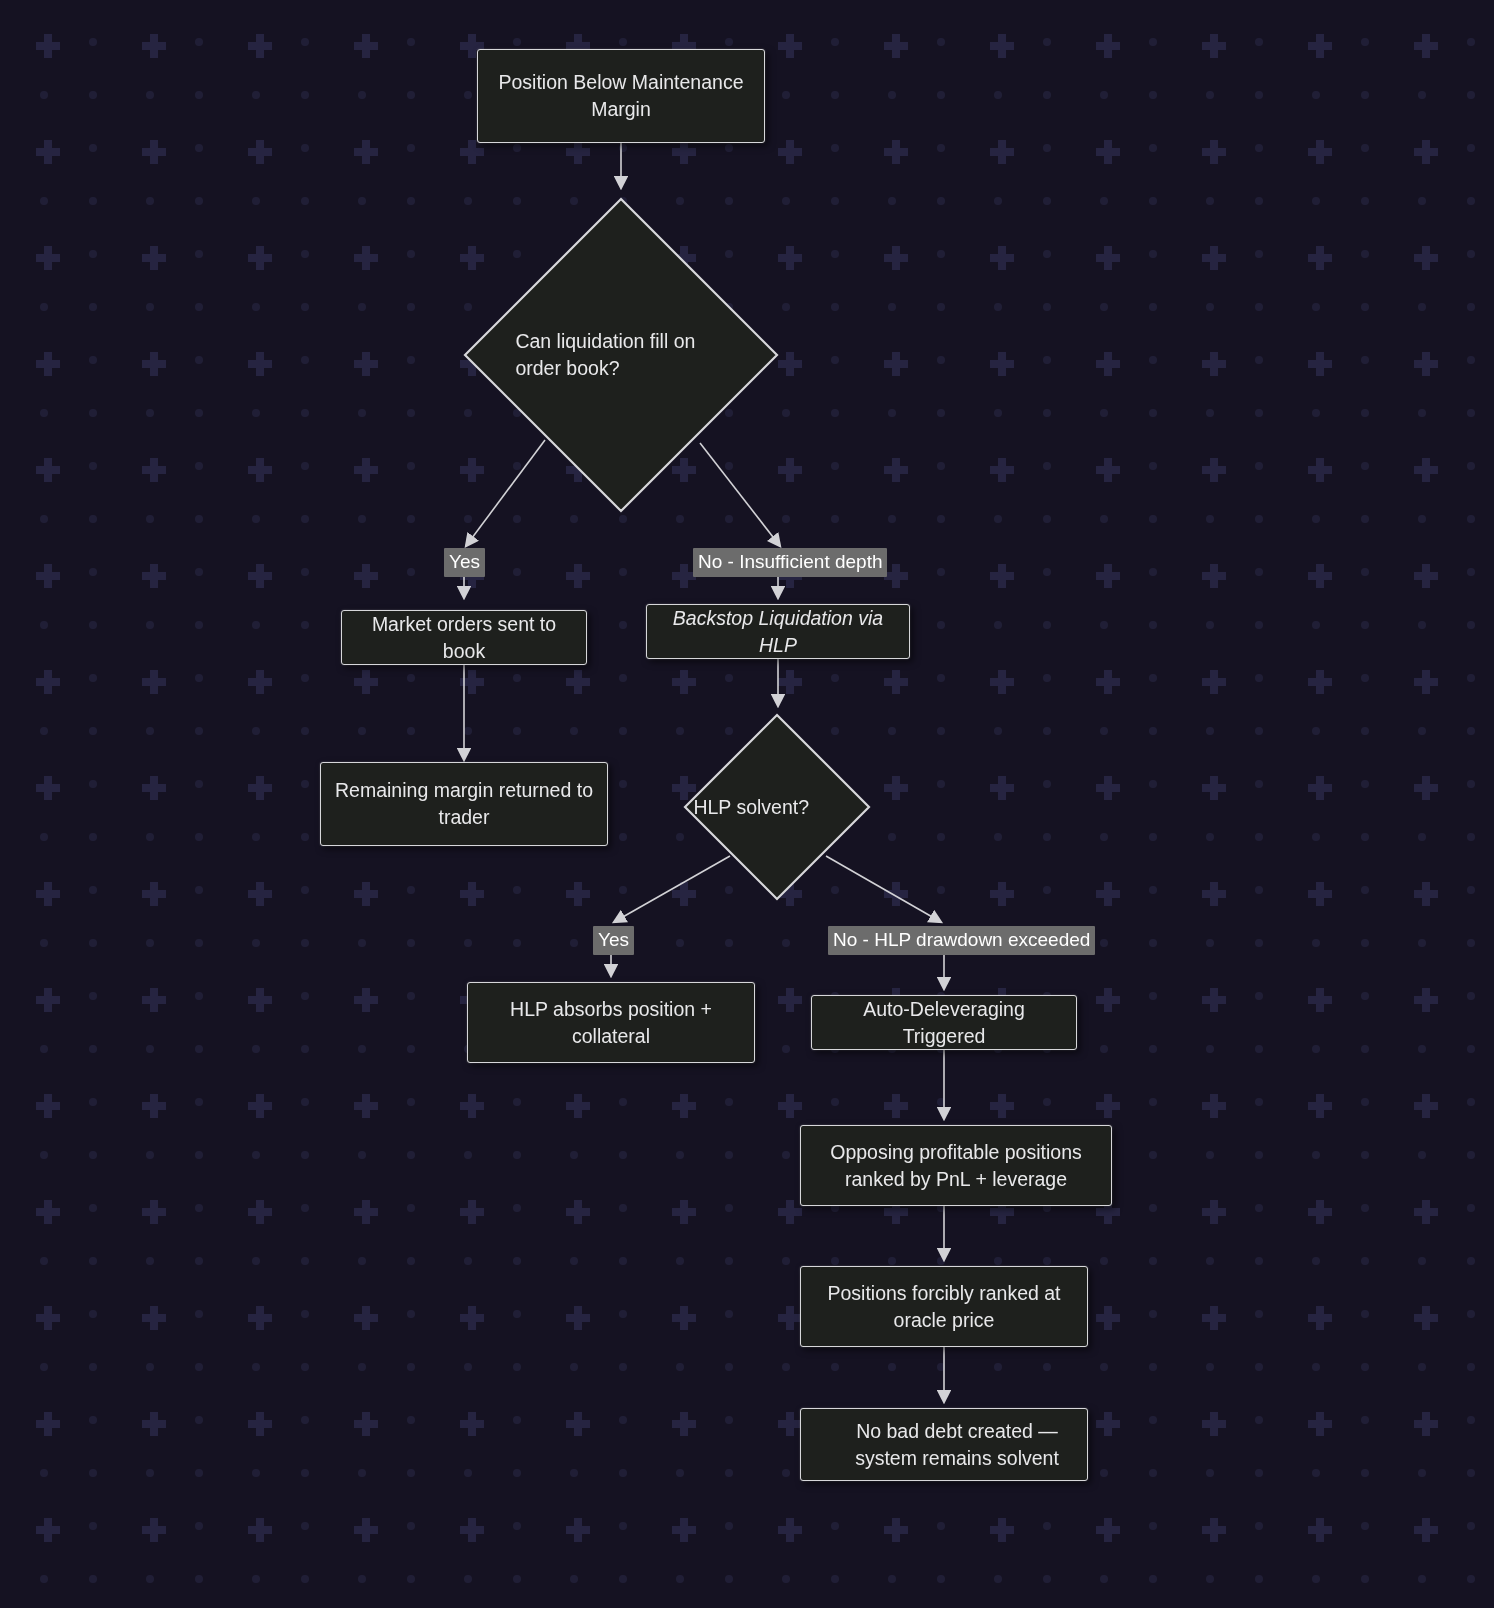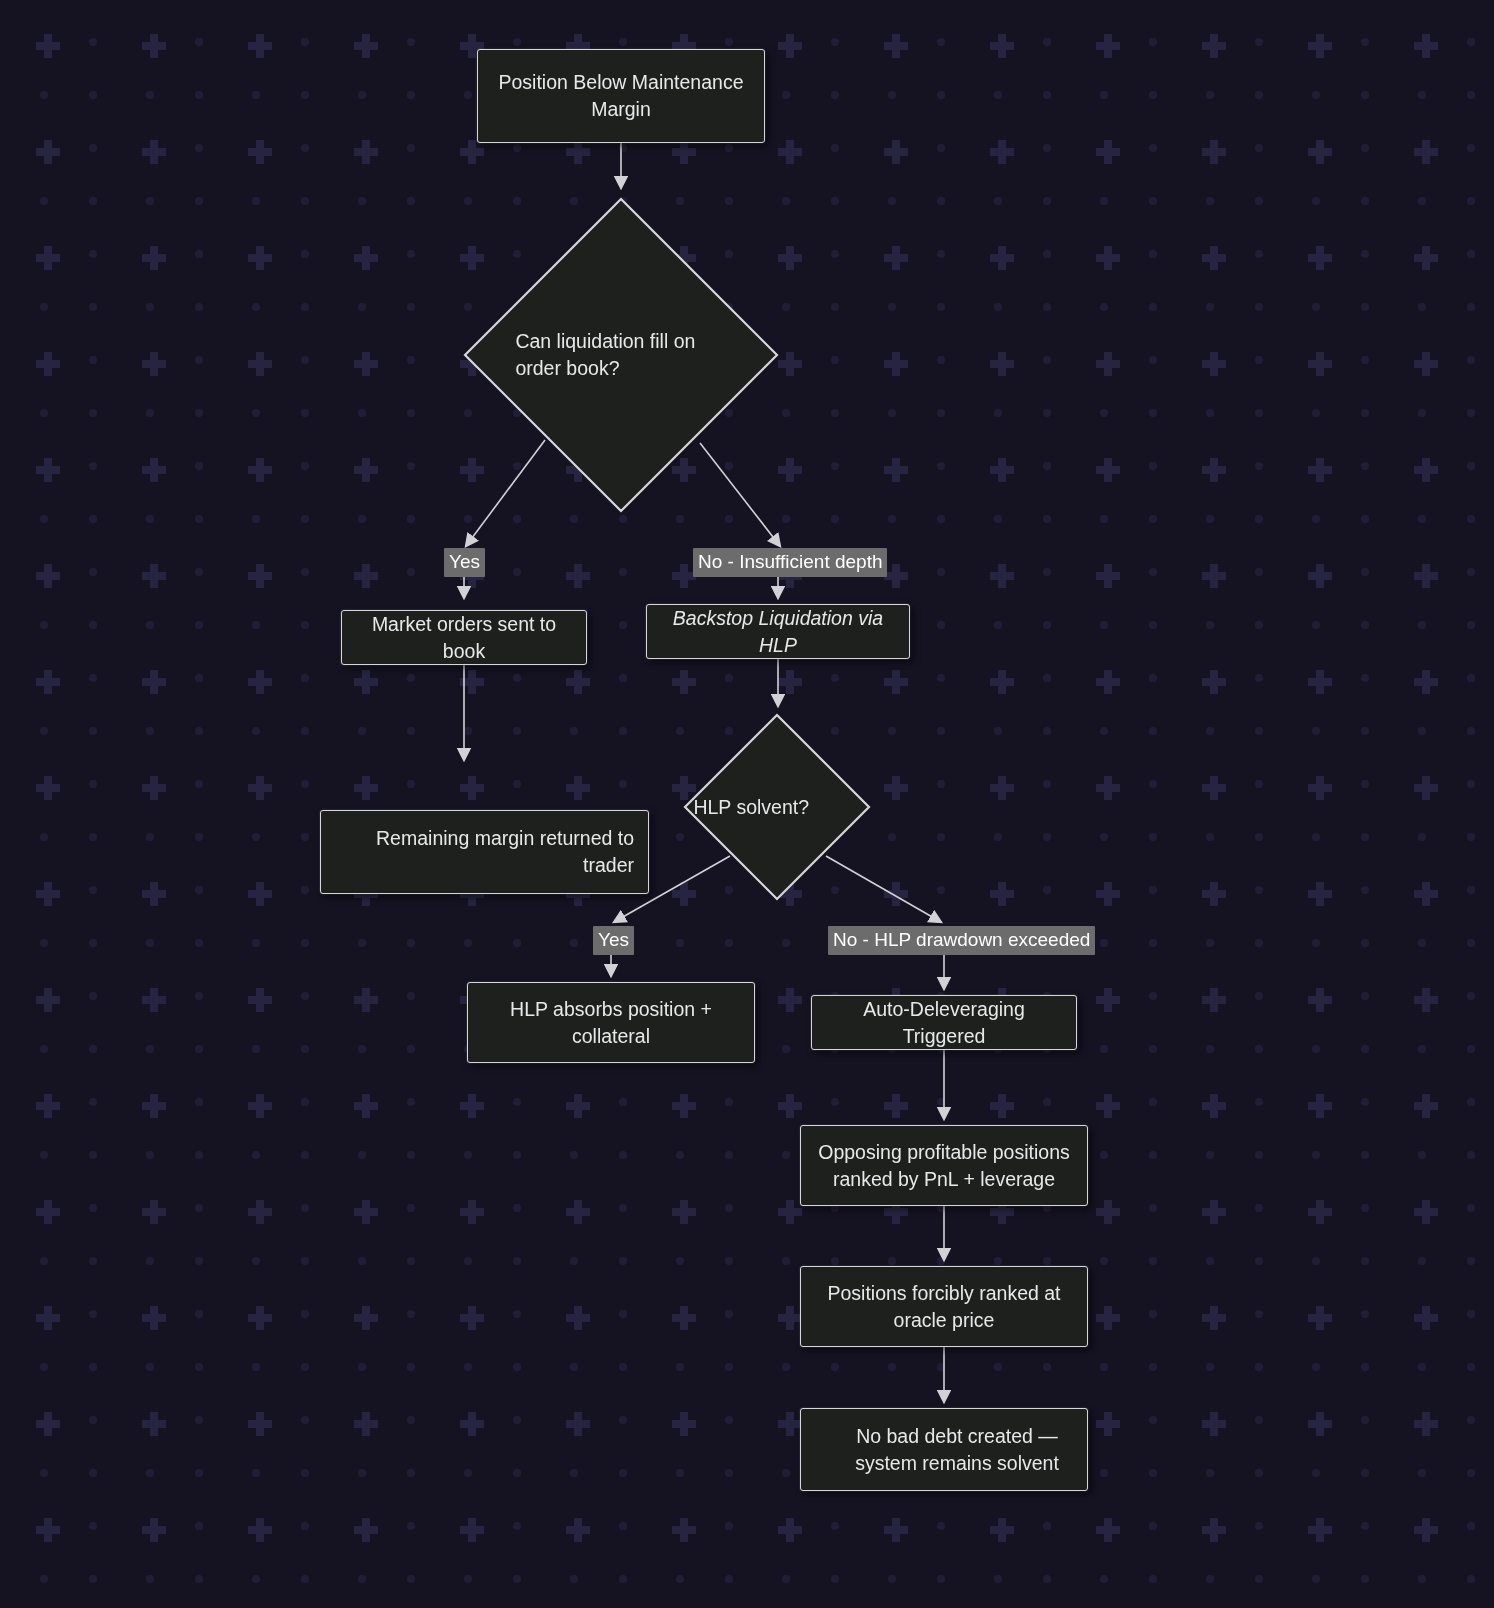--- a/index.html
+++ b/index.html
@@ -168,48 +168,48 @@
   </div>
 
   <div class="node box" style="left:341px; top:596px; width:246px; height:55px;margin-top:14px;">
     <span>Market orders sent to book</span>
   </div>
 
   <div class="node box" style="left:646px; top:604px; width:264px; height:55px;font-style:italic;">
     <span>Backstop Liquidation via HLP</span>
   </div>
 
-  <div class="node box" style="left:320px; top:810px; width:329px; height:84px;text-align:right;">
+  <div class="node box" style="left:320px; top:762px; width:288px; height:84px;">
     <span>Remaining margin returned to trader</span>
   </div>
 
   <div class="diamond-wrap" style="left:682px; top:712px; width:190px; height:190px;">
     <svg class="diamond-shape" viewBox="0 0 190 190" xmlns="http://www.w3.org/2000/svg">
       <polygon points="95,3 187,95 95,187 3,95" fill="#1e201d" stroke="#d7d7da" stroke-width="2.2"></polygon>
     </svg>
     <span class="diamond-label" style="width:88%;">HLP solvent?</span>
   </div>
 
   <div class="node box" style="left:467px; top:982px; width:288px; height:81px;">
     <span>HLP absorbs position + collateral</span>
   </div>
 
   <div class="node box" style="left:811px; top:995px; width:266px; height:55px;">
     <span>Auto-Deleveraging Triggered</span>
   </div>
 
-  <div class="node box" style="left:800px; top:1125px; width:288px; height:81px;">
+  <div class="node box" style="left:800px; top:1125px; width:312px; height:81px;">
     <span>Opposing profitable positions ranked by PnL + leverage</span>
   </div>
 
   <div class="node box" style="left:800px; top:1266px; width:288px; height:81px;">
     <span>Positions forcibly ranked at oracle price</span>
   </div>
 
-  <div class="node box" style="left:800px; top:1408px; width:288px; height:83px;padding-left:40px;">
+  <div class="node box" style="left:800px; top:1408px; width:288px; height:73px;padding-left:40px;">
     <span>No bad debt created — system remains solvent</span>
   </div>
 
   <div class="edge-label" style="left:444px; top:548px;">Yes</div>
 
   <div class="edge-label" style="left:693px; top:548px;">No - Insufficient depth</div>
 
   <div class="edge-label" style="left:593px; top:926px;">Yes</div>
 
   <div class="edge-label" style="left:828px; top:926px;">No - HLP drawdown exceeded</div>

